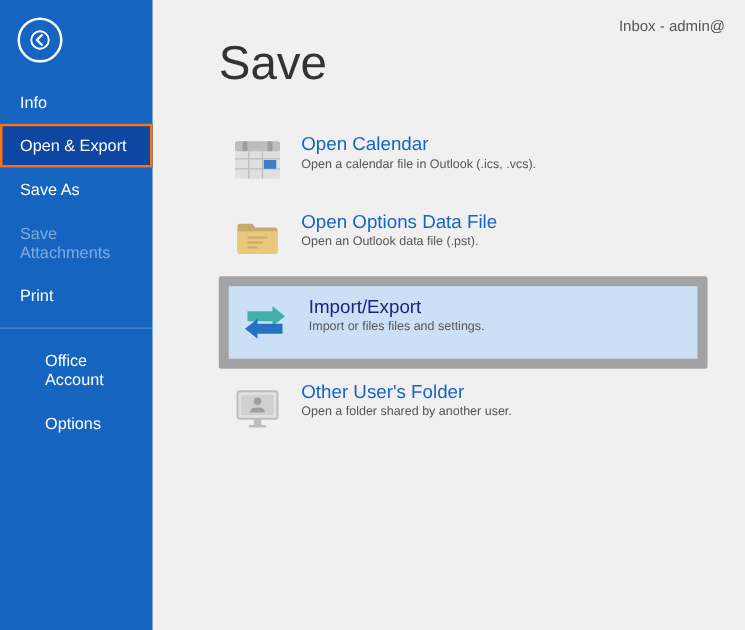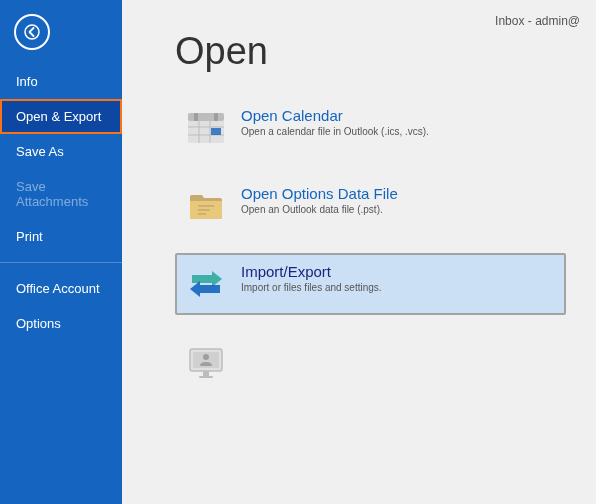--- a/index.html
+++ b/index.html
@@ -67,20 +67,21 @@
     }
 
     .sidebar-divider {
       height: 1px;
       background: rgba(255,255,255,0.25);
       margin: 8px 0;
     }
 
     .sidebar-bottom {
       padding-bottom: 10px;
+      padding-left: 20px;
     }
 
     
     .main-content {
       flex: 1;
       background: #f0f0f0;
       padding: 30px 30px 20px 30px;
       position: relative;
       margin-left: 23px;
     }
@@ -96,36 +97,36 @@
     .page-title {
       font-size: 38px;
       font-weight: 300;
       color: #333;
       margin-bottom: 24px;
     }
 
     .options-list {
       display: flex;
       flex-direction: column;
-      gap: 16px;
+      gap: 0px;
     }
 
     .option-item {
       display: flex;
       align-items: flex-start;
       padding: 10px 10px;
       cursor: pointer;
       background: transparent;
       border-radius: 2px;
       gap: 14px;
     }
 
     .option-item.selected {
       background: #cce0f5;
-      border: 2px solid #a3a3a3;
+      border: 8px solid #a3a3a3;
       padding: 8px 8px;
     }
 
     .option-icon {
       width: 42px;
       height: 42px;
       flex-shrink: 0;
       display: flex;
       align-items: center;
       justify-content: center;
@@ -178,21 +179,21 @@
     <div class="sidebar-bottom">
       <div class="sidebar-item">Office Account</div>
       <div class="sidebar-item">Options</div>
     </div>
   </div>
 </div>
 
 <div class="main-content">
   <div class="inbox-label">Inbox - admin@</div>
 
-  <div class="page-title">Open</div>
+  <div class="page-title">Save</div>
 
   <div class="options-list">
 
     <div class="option-item">
       <div class="option-icon">
         <svg width="40" height="38" viewBox="0 0 40 38">
           <rect x="2" y="4" width="36" height="30" rx="2" fill="#e0e0e0"></rect>
           <rect x="2" y="4" width="36" height="8" rx="2" fill="#bdbdbd"></rect>
           <rect x="8" y="4" width="4" height="8" rx="1" fill="#9e9e9e"></rect>
           <rect x="28" y="4" width="4" height="8" rx="1" fill="#9e9e9e"></rect>
@@ -253,16 +254,20 @@
 
           <rect x="7" y="9" width="26" height="16" rx="1" fill="#d0d0d0"></rect>
 
           <rect x="17" y="28" width="6" height="5" fill="#bdbdbd"></rect>
           <rect x="13" y="33" width="14" height="2" rx="1" fill="#bdbdbd"></rect>
 
           <circle cx="20" cy="14" r="3" fill="#9e9e9e"></circle>
           <path d="M14 23 Q14 19 20 19 Q26 19 26 23" fill="#9e9e9e"></path>
         </svg>
       </div>
+      <div class="option-text">
+        <div class="option-title">Other User's Folder</div>
+        <div class="option-desc">Open a folder shared by another user.</div>
+      </div>
     </div>
 
   </div>
 </div>
 
 </body></html>

